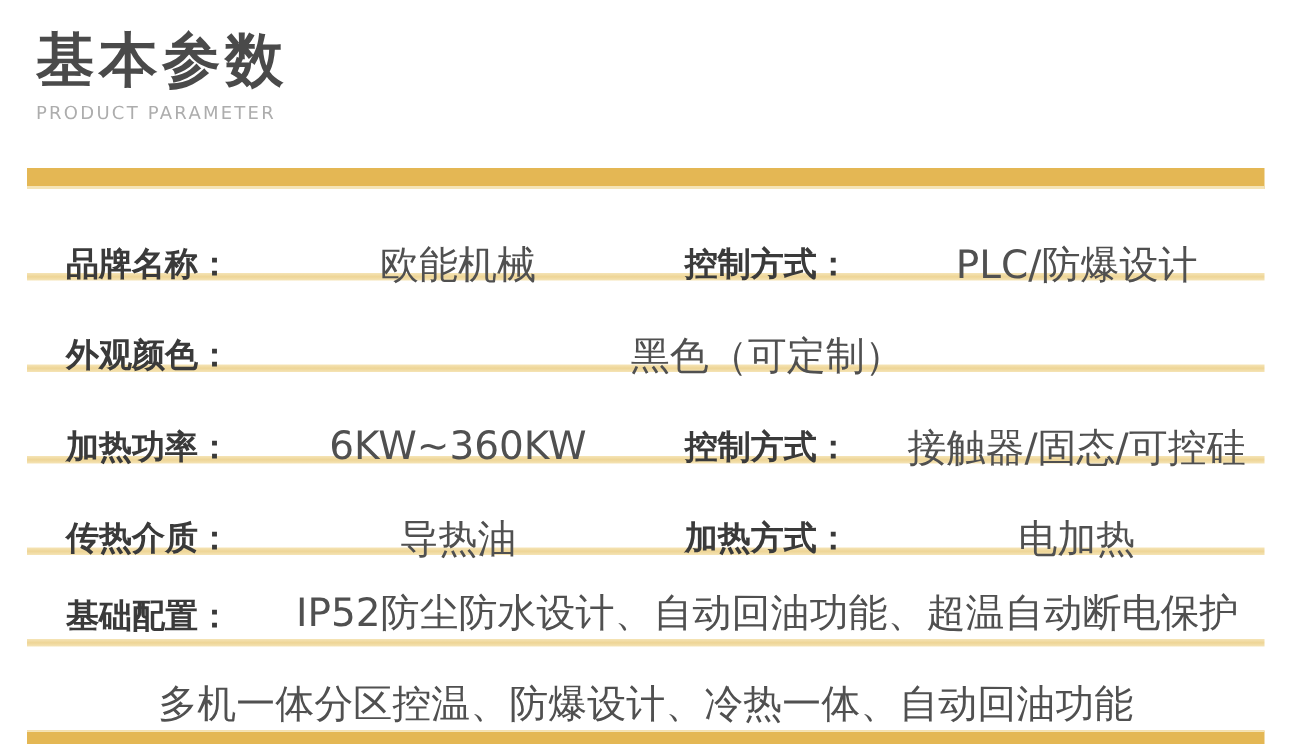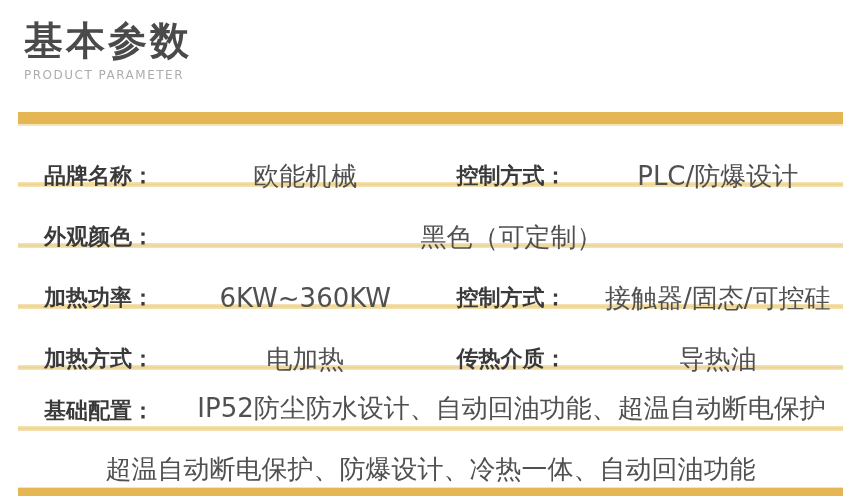--- a/index.html
+++ b/index.html
@@ -102,42 +102,42 @@
       <div class="cell half">
         <span class="label">控制方式：</span>
         <span class="value">接触器/固态/可控硅</span>
       </div>
     </div>
 
     <div class="divider"></div>
 
     <div class="row">
       <div class="cell half">
+        <span class="label">传热介质：</span>
+        <span class="value">导热油</span>
+      </div>
+      <div class="cell half">
         <span class="label">加热方式：</span>
         <span class="value">电加热</span>
-      </div>
-      <div class="cell half">
-        <span class="label">传热介质：</span>
-        <span class="value">导热油</span>
       </div>
     </div>
 
     <div class="divider"></div>
 
     <div class="row">
       <div class="cell full">
         <span class="label">基础配置：</span>
         <span class="value">IP52防尘防水设计、自动回油功能、超温自动断电保护</span>
       </div>
     </div>
 
     <div class="divider"></div>
 
     <div class="row">
       <div class="cell full">
-        <span class="value">超温自动断电保护、防爆设计、冷热一体、自动回油功能</span>
+        <span class="value">多机一体分区控温、防爆设计、冷热一体、自动回油功能</span>
       </div>
     </div>
 
     <div class="bar bottom"></div>
 
   </div>
 </div>
 
 </body></html>

